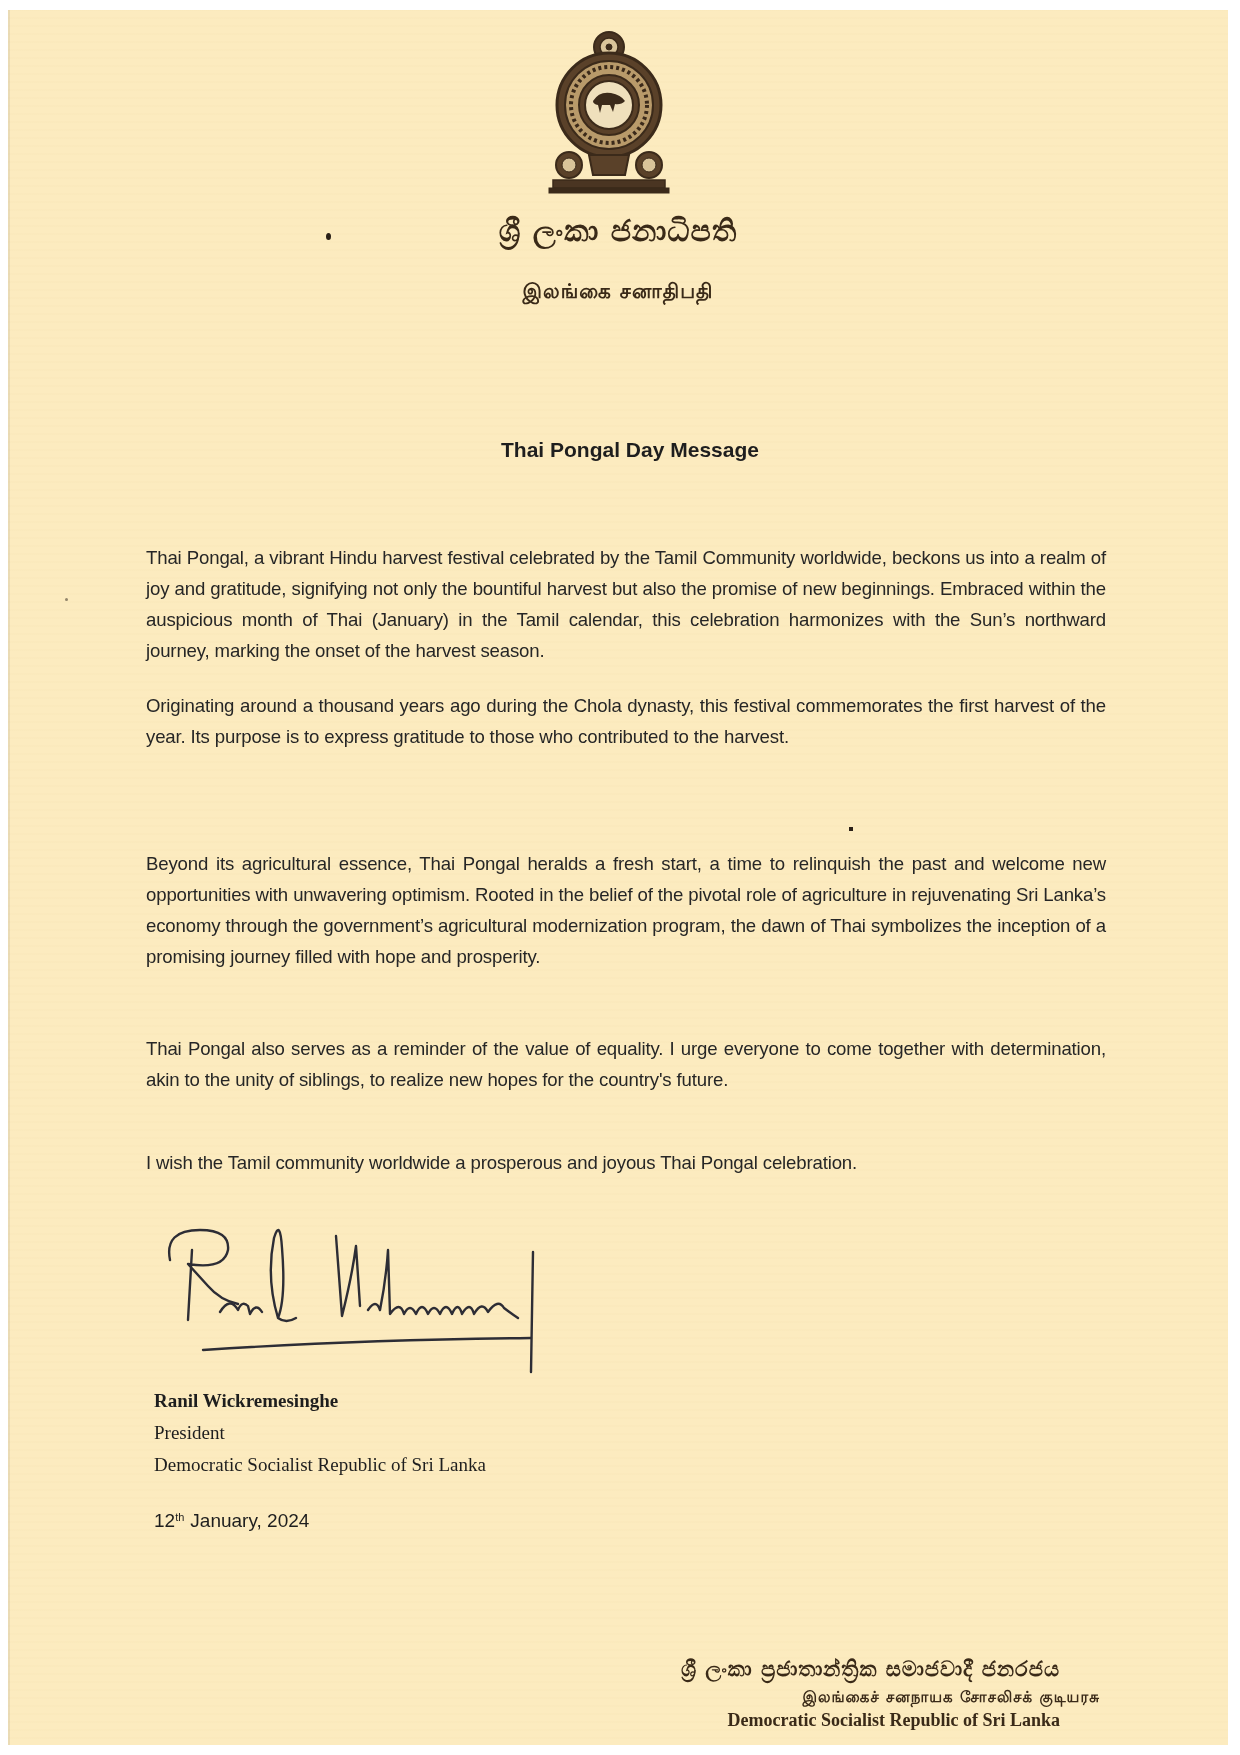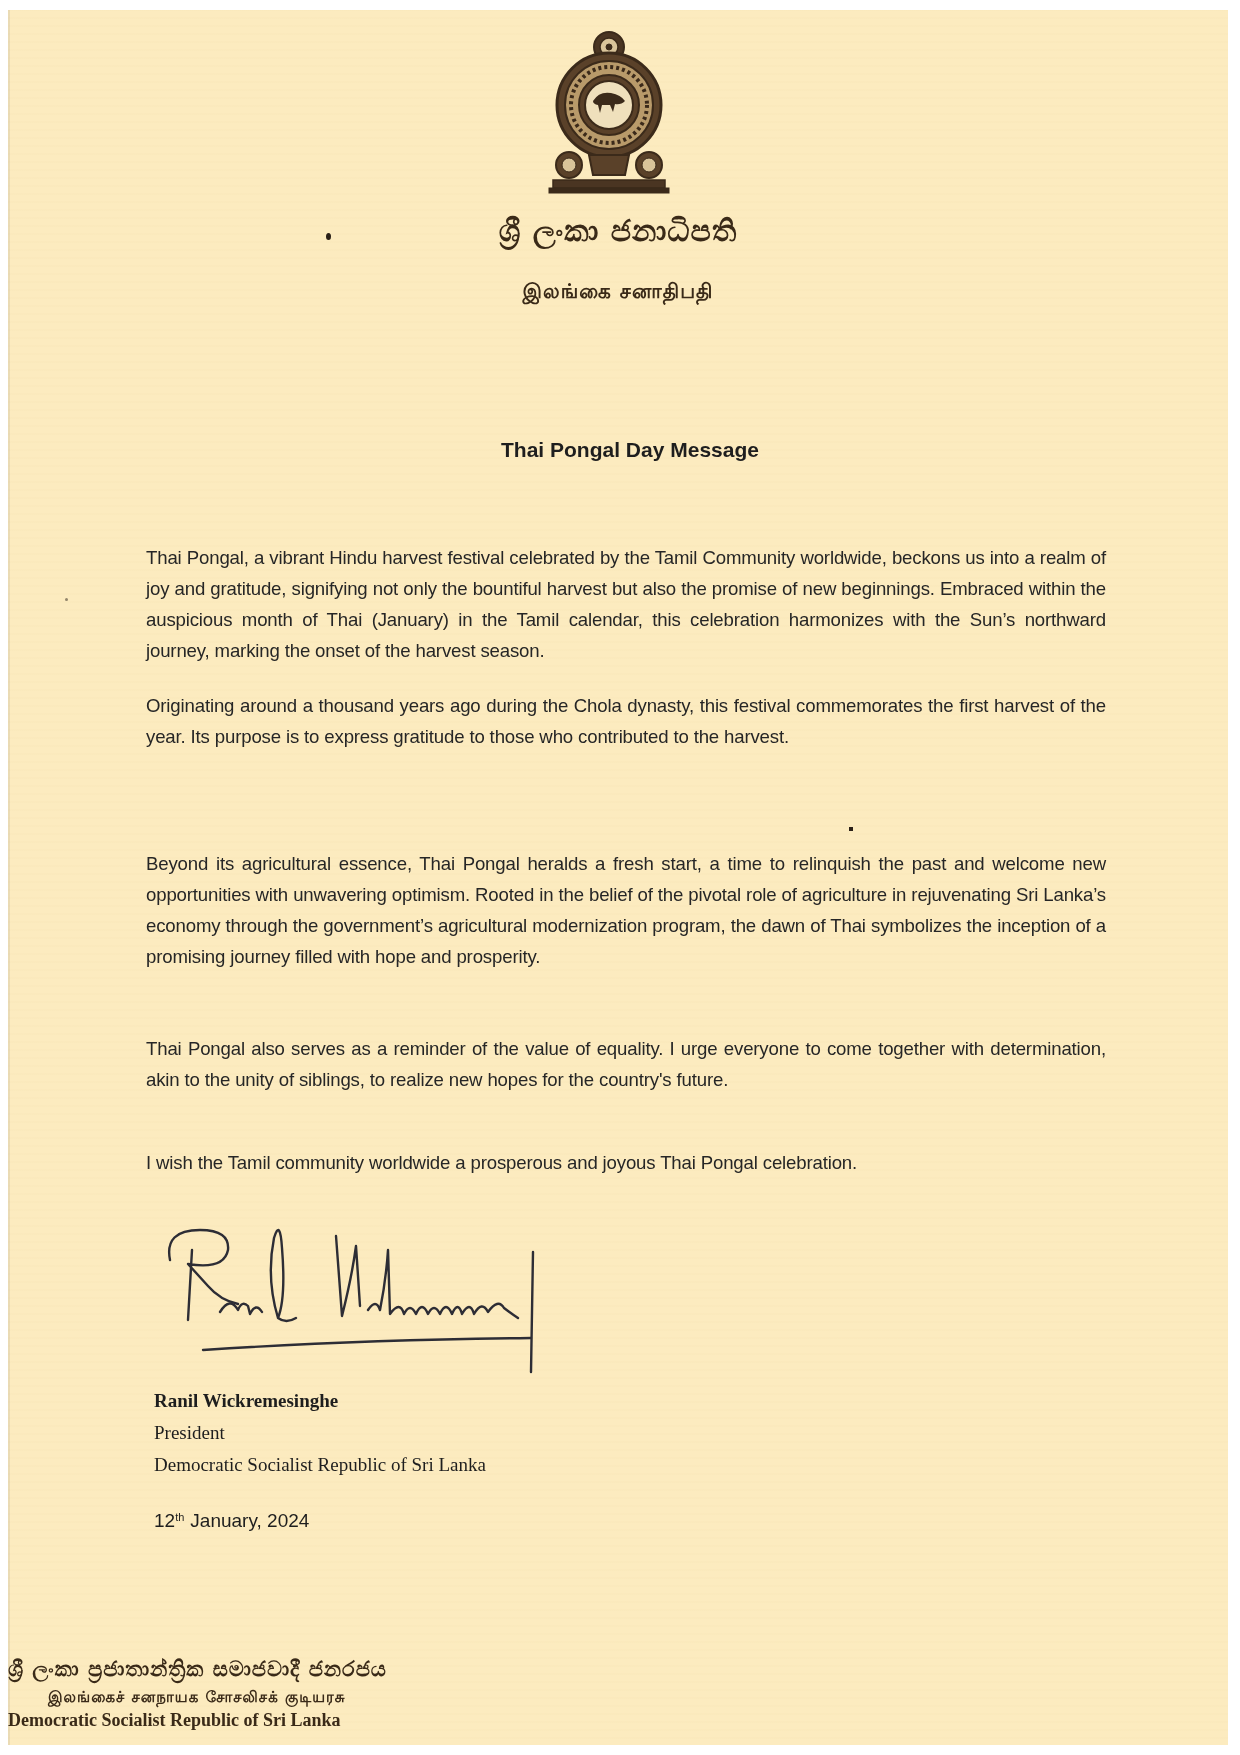--- a/index.html
+++ b/index.html
@@ -43,21 +43,21 @@
     position: absolute; left: 146px; top: 1375px;
     font-family: Liberation Serif, serif; font-size: 19px; line-height: 32px; color: #1e1e1e;
   }
   .signer .name { font-weight: bold; }
   .date {
     position: absolute; left: 146px; top: 1500px;
     font-family: "Liberation Sans", sans-serif; font-size: 19px; color: #1e1e1e;
   }
   .date sup { font-size: 11px; vertical-align: 6px; margin-right: 6px; }
   .ftr-sinhala, .ftr-tamil, .ftr-english {
-    position: absolute; left: 0; width: 1052px; text-align: left; color: #3a2a18;
+    position: absolute; left: 0; width: 1052px; text-align: right; color: #3a2a18;
   }
   .ftr-sinhala { top: 1647px; font-weight: bold; font-size: 21px; letter-spacing: 1px; }
   .ftr-tamil   { top: 1678px; font-weight: bold; font-size: 15px; letter-spacing: 1px; padding-left: 40px; }
   .ftr-english { top: 1700px; font-family: "Liberation Serif", serif; font-weight: bold; font-size: 18px; }
   .speck { position: absolute; background: #2a2018; border-radius: 50%; }
 </style>
 </head>
 <body>
 
 <div class="paper">

